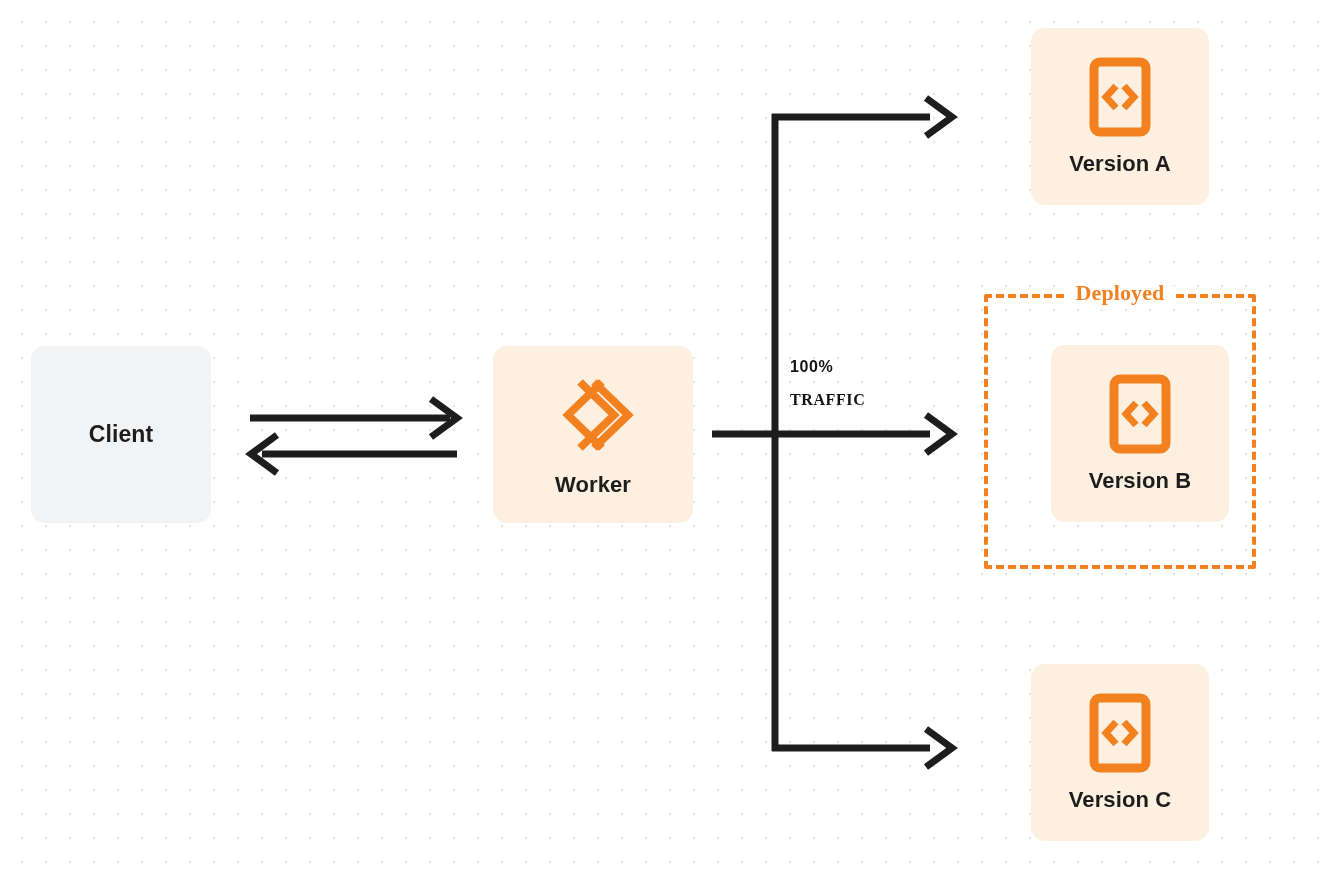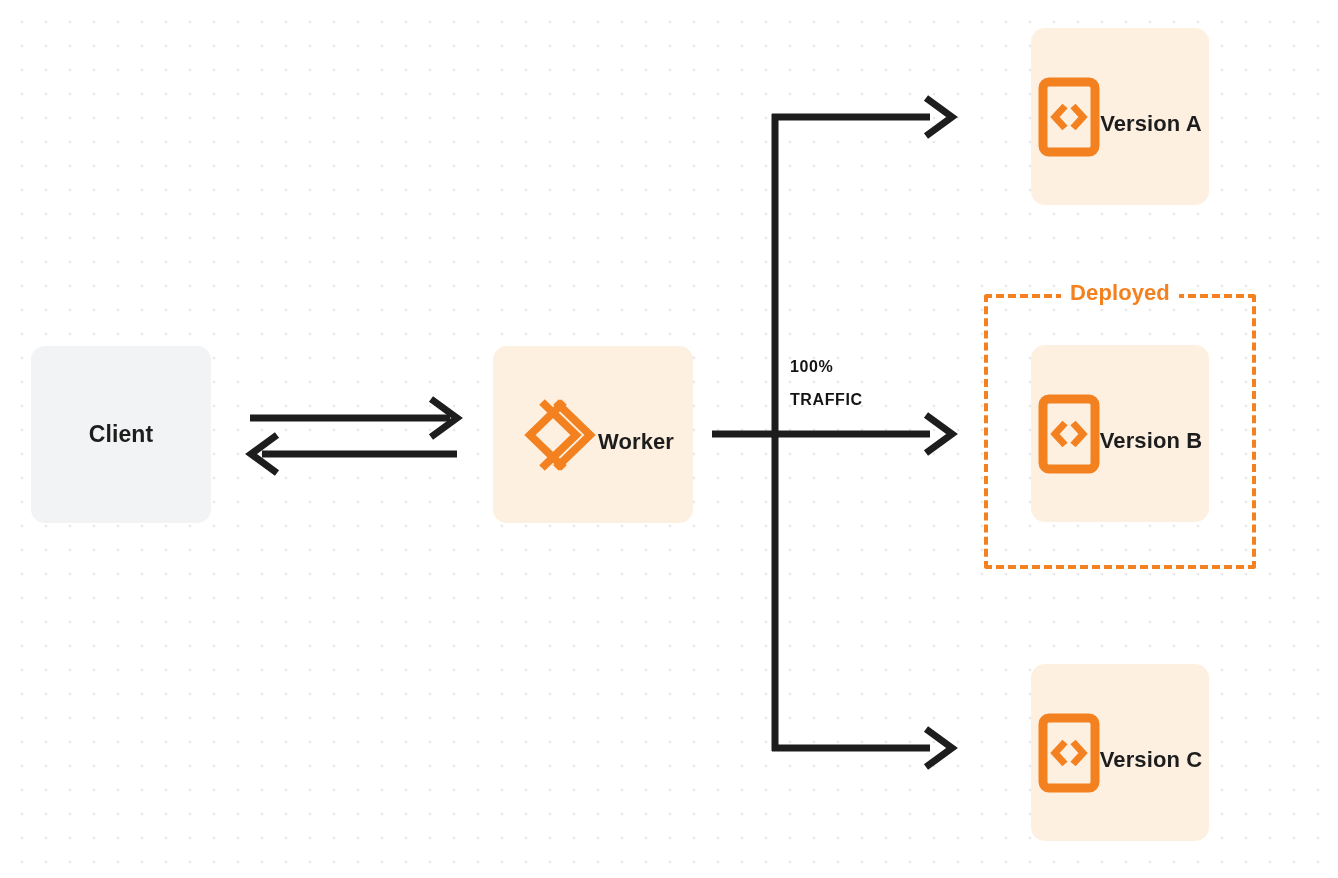--- a/index.html
+++ b/index.html
@@ -32,21 +32,21 @@
     height: 878px;
     pointer-events: none;
   }
 
   
   .node {
     position: absolute;
     box-sizing: border-box;
     border-radius: 14px;
     display: flex;
-    flex-direction: row;
+    flex-direction: column;
     align-items: center;
     justify-content: center;
   }
 
   .node-client {
     left: 31px;
     top: 346px;
     width: 180px;
     height: 177px;
     background: #f2f3f4;
@@ -61,21 +61,21 @@
   }
 
   .node-version {
     width: 178px;
     height: 177px;
     background: #fdf0e1;
     left: 1031px;
   }
 
   .node-version-a { top: 28px; }
-  .node-version-b { top: 345px; }
+  .node-version-b { top: 345px; margin-left: 20px; }
   .node-version-c { top: 664px; }
 
   .node-label {
     font-size: 22px;
     font-weight: bold;
     color: #1d1d1d;
     letter-spacing: 0.1px;
     white-space: nowrap;
   }
 
@@ -110,37 +110,38 @@
     left: 50%;
     top: -4px;
     transform: translate(-50%, -52%);
     background: #ffffff;
     padding: 0 9px;
     font-size: 22px;
     font-weight: bold;
     color: #f48120;
     white-space: nowrap;
     letter-spacing: 0.1px;
+    font-family: Liberation Serif, serif;
   }
 
   
   .traffic-label {
     position: absolute;
     left: 790px;
     top: 350px;
     width: 140px;
     text-align: left;
     color: #141414;
     font-size: 16px;
     font-weight: bold;
     letter-spacing: 0.6px;
     line-height: 33px;
   }
   .traffic-label .pct { display: block; }
-  .traffic-label .word { display: block; }
+  .traffic-label .word { display: block; font-family: Liberation Serif, serif; }
 </style>
 </head>
 <body>
 
 <div id="canvas">
 
   <svg class="wires" viewBox="0 0 1338 878" width="1338" height="878">
 
     <g>
       <line x1="250" y1="418" x2="450" y2="418" stroke="#1d1d1d" stroke-width="7" stroke-linecap="butt"></line>

